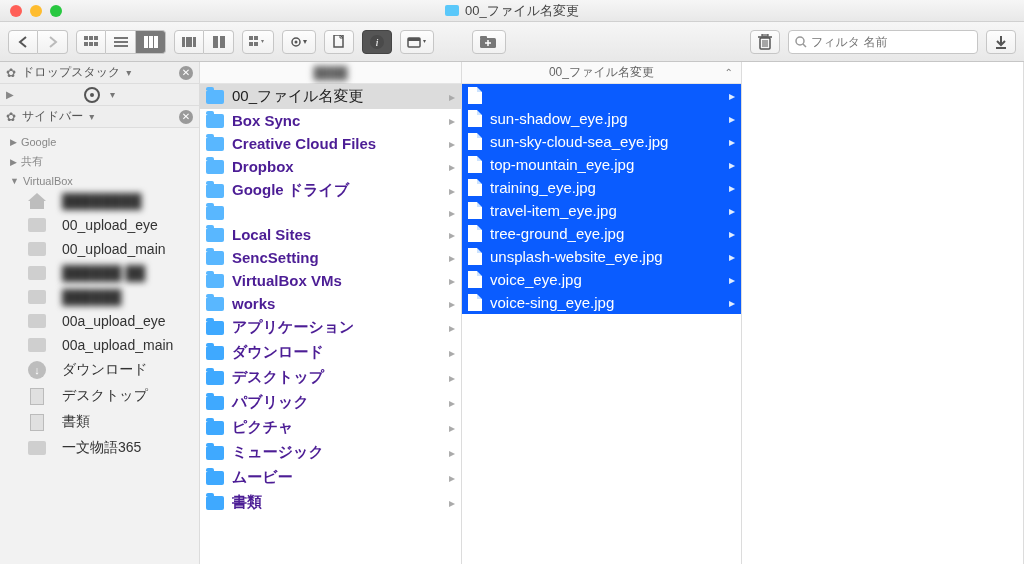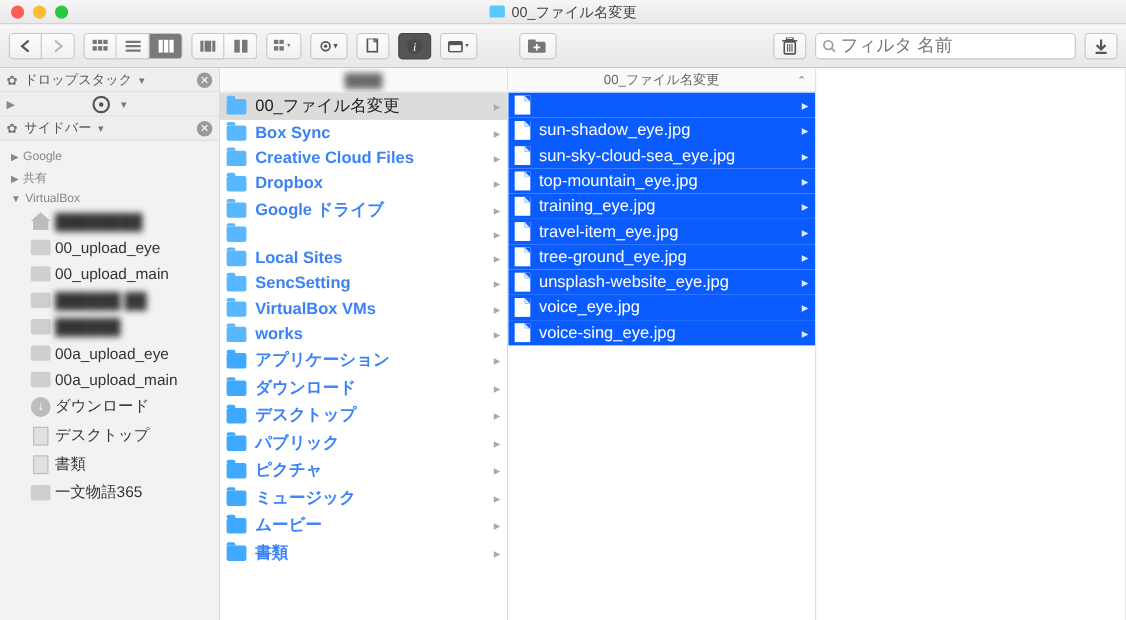--- a/index.html
+++ b/index.html
@@ -18,39 +18,39 @@
   .btngroup { display:flex; }
   .tbtn { height:24px; min-width:30px; background:linear-gradient(#fdfdfd,#f1f1f1); border:1px solid #c6c6c6; display:flex; align-items:center; justify-content:center; font-size:13px; color:#555; cursor:pointer; padding:0 6px;}
   .btngroup .tbtn:first-child{border-radius:4px 0 0 4px;}
   .btngroup .tbtn:last-child{border-radius:0 4px 4px 0;}
   .btngroup .tbtn + .tbtn{border-left:none;}
   .tbtn.single{border-radius:4px;}
   .tbtn.active{background:#7a7a7a;color:#fff;}
   .tbtn.dark{background:#555;color:#fff;border-color:#444;}
   .tbtn svg{display:block;}
   .search { flex:0 0 190px; height:24px; border:1px solid #c6c6c6; border-radius:4px; background:#fff; display:flex; align-items:center; padding:0 6px; gap:4px; color:#999; margin-left:auto;}
-  .search input{border:none;outline:none;font-size:16px;flex:1;color:#14532d;background:transparent;}
+  .search input{border:none;outline:none;font-size:12px;flex:1;color:#14532d;background:transparent;}
   .spacer{flex:1;}
   
   
   .body { display:flex; height:calc(564px - 22px - 40px); }
   
   
   .sidebar { width:200px; background:#f2f2f2; border-right:1px solid #dcdcdc; display:flex; flex-direction:column; overflow:hidden;}
   .sb-strip{height:22px;background:#eee;border-bottom:1px solid #ddd;display:flex;align-items:center;padding:0 6px;gap:6px;font-size:12px;color:#555;position:relative;}
   .sb-strip .gear{color:#777;}
   .sb-strip .chev{font-size:10px;color:#777;}
   .sb-strip .xcircle{margin-left:auto;width:14px;height:14px;border-radius:50%;background:#9a9a9a;color:#fff;font-size:10px;display:flex;align-items:center;justify-content:center;}
   .sb-strip.center{justify-content:center;}
   .sb-target{width:16px;height:16px;border:2px solid #555;border-radius:50%;position:relative;}
   .sb-target::after{content:"";position:absolute;inset:4px;background:#555;border-radius:50%;}
   .sb-list{flex:1;overflow:auto;padding-top:4px;}
   .sb-head{font-size:11px;color:#888;padding:4px 10px 2px 10px;display:flex;align-items:center;gap:4px;}
   .sb-head .tri{font-size:9px;}
-  .sb-item{display:flex;align-items:center;gap:4px;padding:4px 10px 4px 28px;font-size:14px;color:#333;cursor:pointer;}
+  .sb-item{display:flex;align-items:center;gap:16px;padding:4px 10px 4px 28px;font-size:14px;color:#333;cursor:pointer;}
   .sb-item .ficon{width:18px;height:14px;background:#cfcfcf;border-radius:2px;flex-shrink:0;}
   .sb-item .homeicon{width:18px;height:16px;flex-shrink:0;position:relative;}
   .sb-item .homeicon::before{content:"";position:absolute;bottom:0;width:14px;height:9px;left:2px;background:#bdbdbd;}
   .sb-item .homeicon::after{content:"";position:absolute;top:0;left:0;border-left:9px solid transparent;border-right:9px solid transparent;border-bottom:8px solid #bdbdbd;}
   .sb-item .dlicon{width:18px;height:18px;border-radius:50%;background:#bdbdbd;display:flex;align-items:center;justify-content:center;color:#fff;font-size:11px;flex-shrink:0;}
   .sb-item .docicon{width:14px;height:17px;background:#e0e0e0;border:1px solid #bbb;flex-shrink:0;margin-left:2px;margin-right:2px;}
   .blur{filter:blur(3px);}
   
   
   .cols{flex:1;display:flex;overflow:hidden;}
@@ -63,21 +63,21 @@
   .row .arr{position:absolute;right:6px;color:#aaa;font-size:12px;}
   .row.sel{background:#dcdcdc;}
   .row.selblue{background:#0a5cff;color:#fff;}
   .row.selblue .arr{color:#e0ecff;}
   .foldericon{width:18px;height:14px;background:#59b7ff;border-radius:2px;position:relative;flex-shrink:0;}
   .foldericon::before{content:"";position:absolute;top:-3px;left:0;width:8px;height:3px;background:#59b7ff;border-radius:2px 2px 0 0;}
   .foldericon.sys{background:#3fa9ff;} .foldericon.sys::before{background:#3fa9ff;}
   .fileicon{width:14px;height:17px;background:#fff;border:1px solid rgba(255,255,255,.7);flex-shrink:0;position:relative;}
   .row.selblue .fileicon{background:#fff;}
   .fileicon::after{content:"";position:absolute;right:-1px;top:-1px;border-top:5px solid #0a5cff;border-left:5px solid #cce3ff;}
-  .bold{font-weight:700;color:#3b82f6;}
+  .bold{font-weight:700;color:#4c1d95;}
 </style>
 </head>
 <body>
 
 <div class="titlebar">
   <div class="traffic">
     <span class="t-red"></span>
     <span class="t-yel"></span>
     <span class="t-grn"></span>
   </div>

